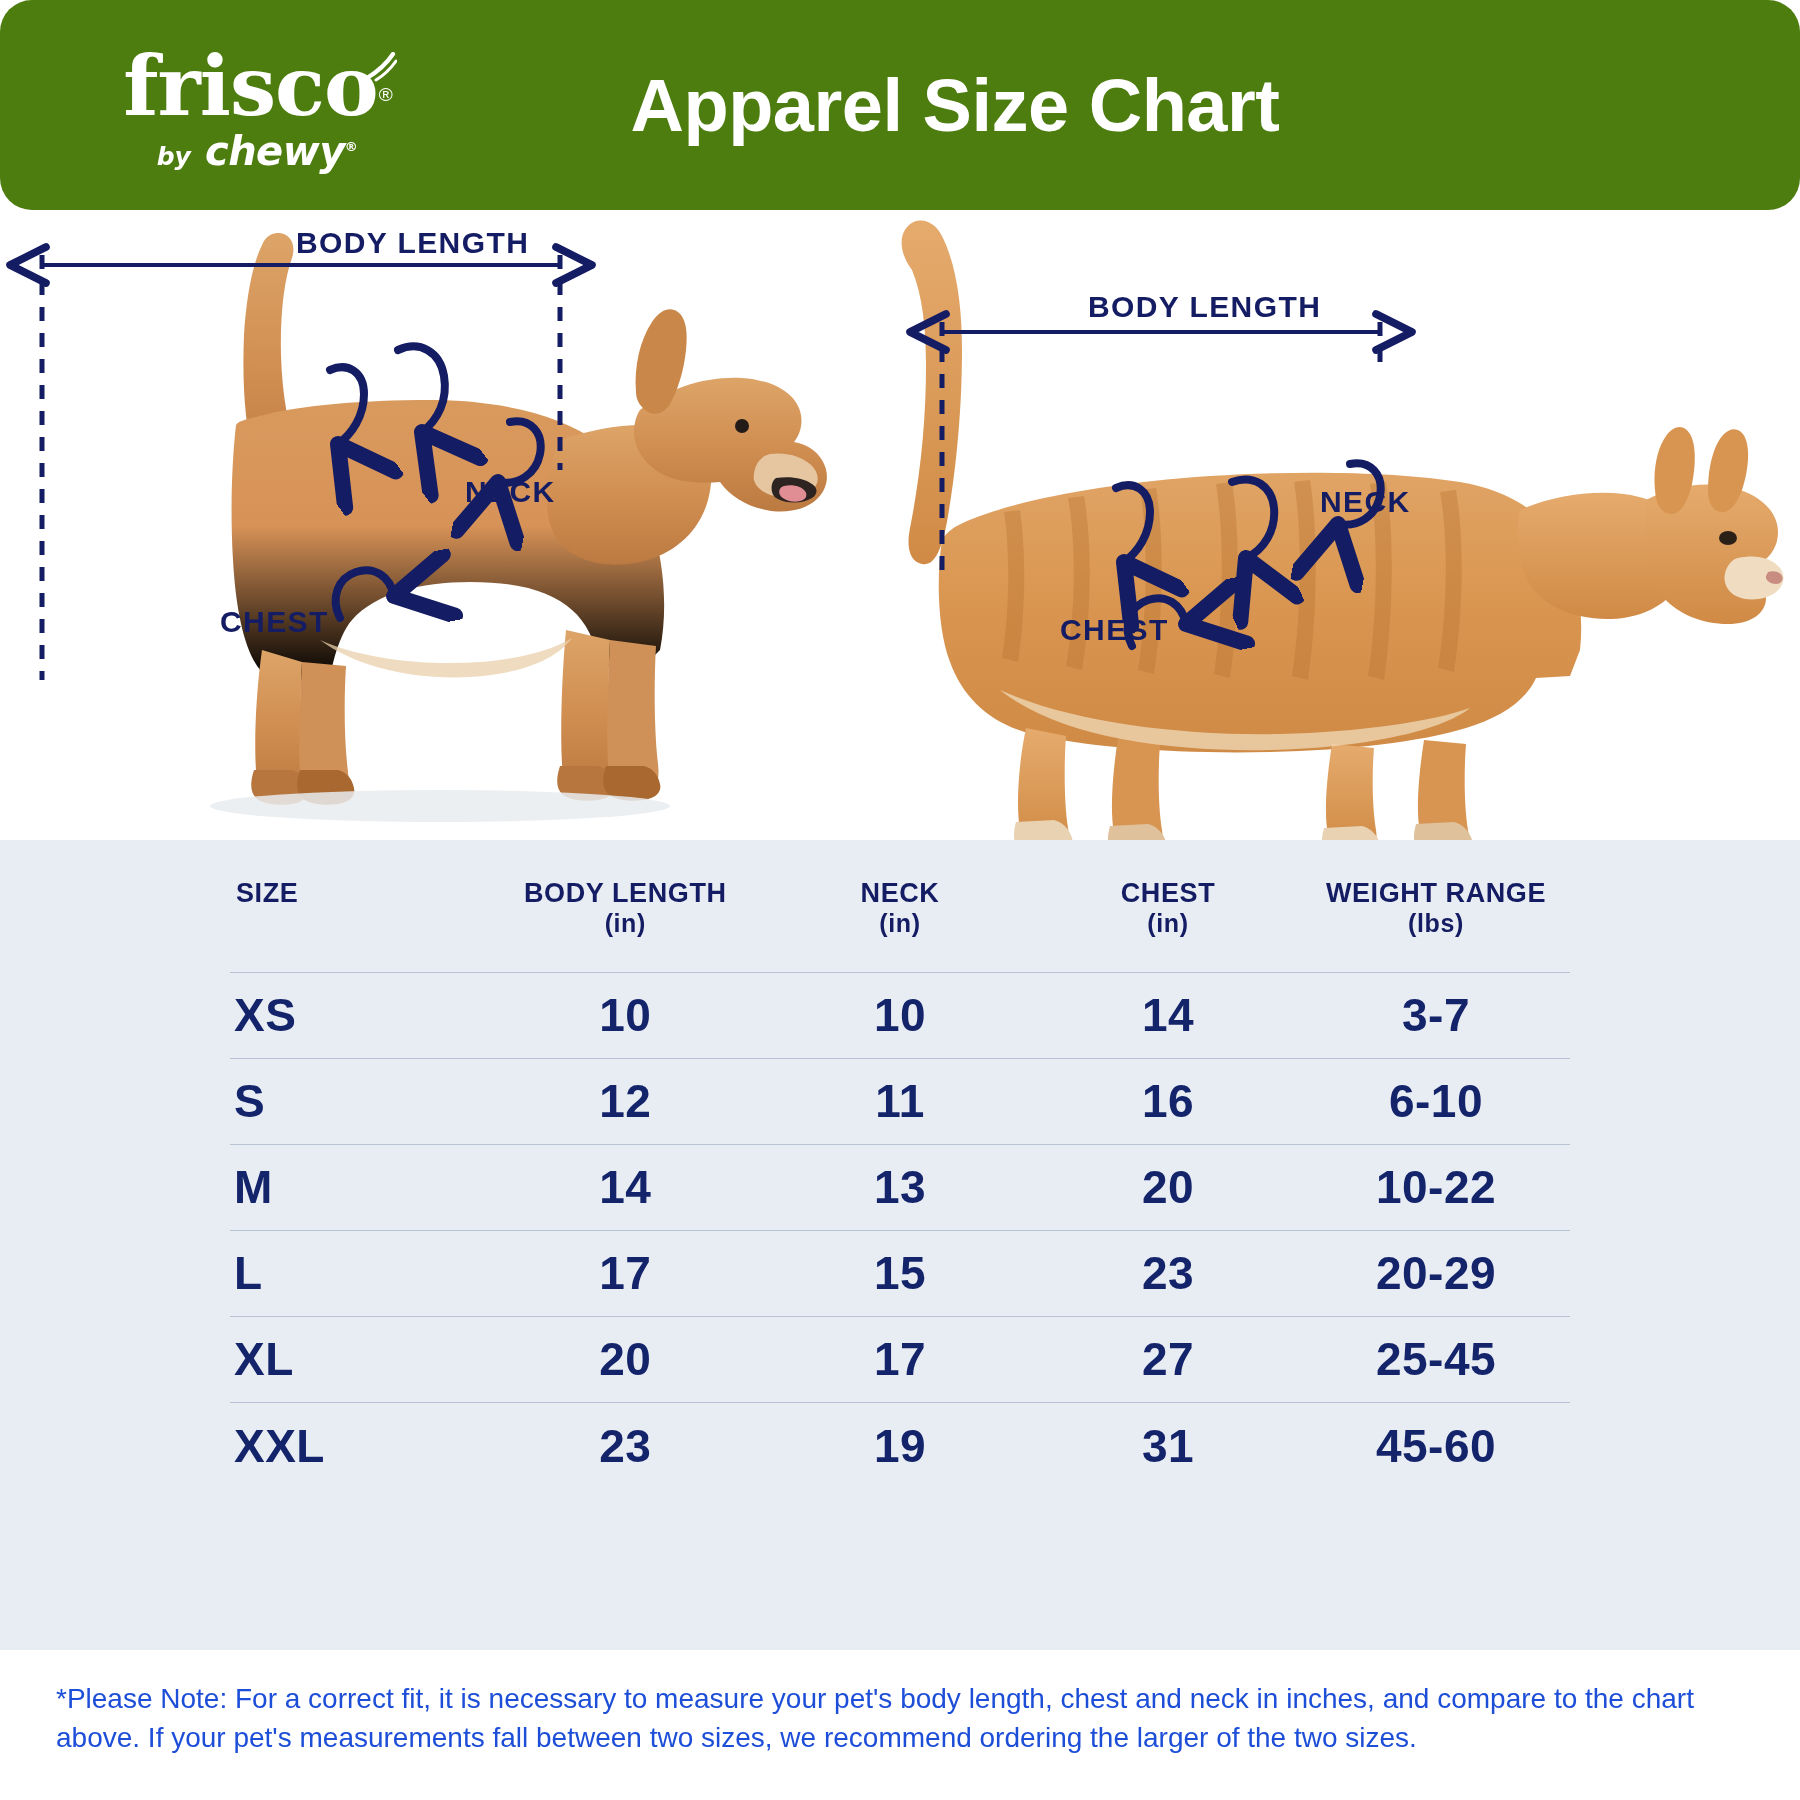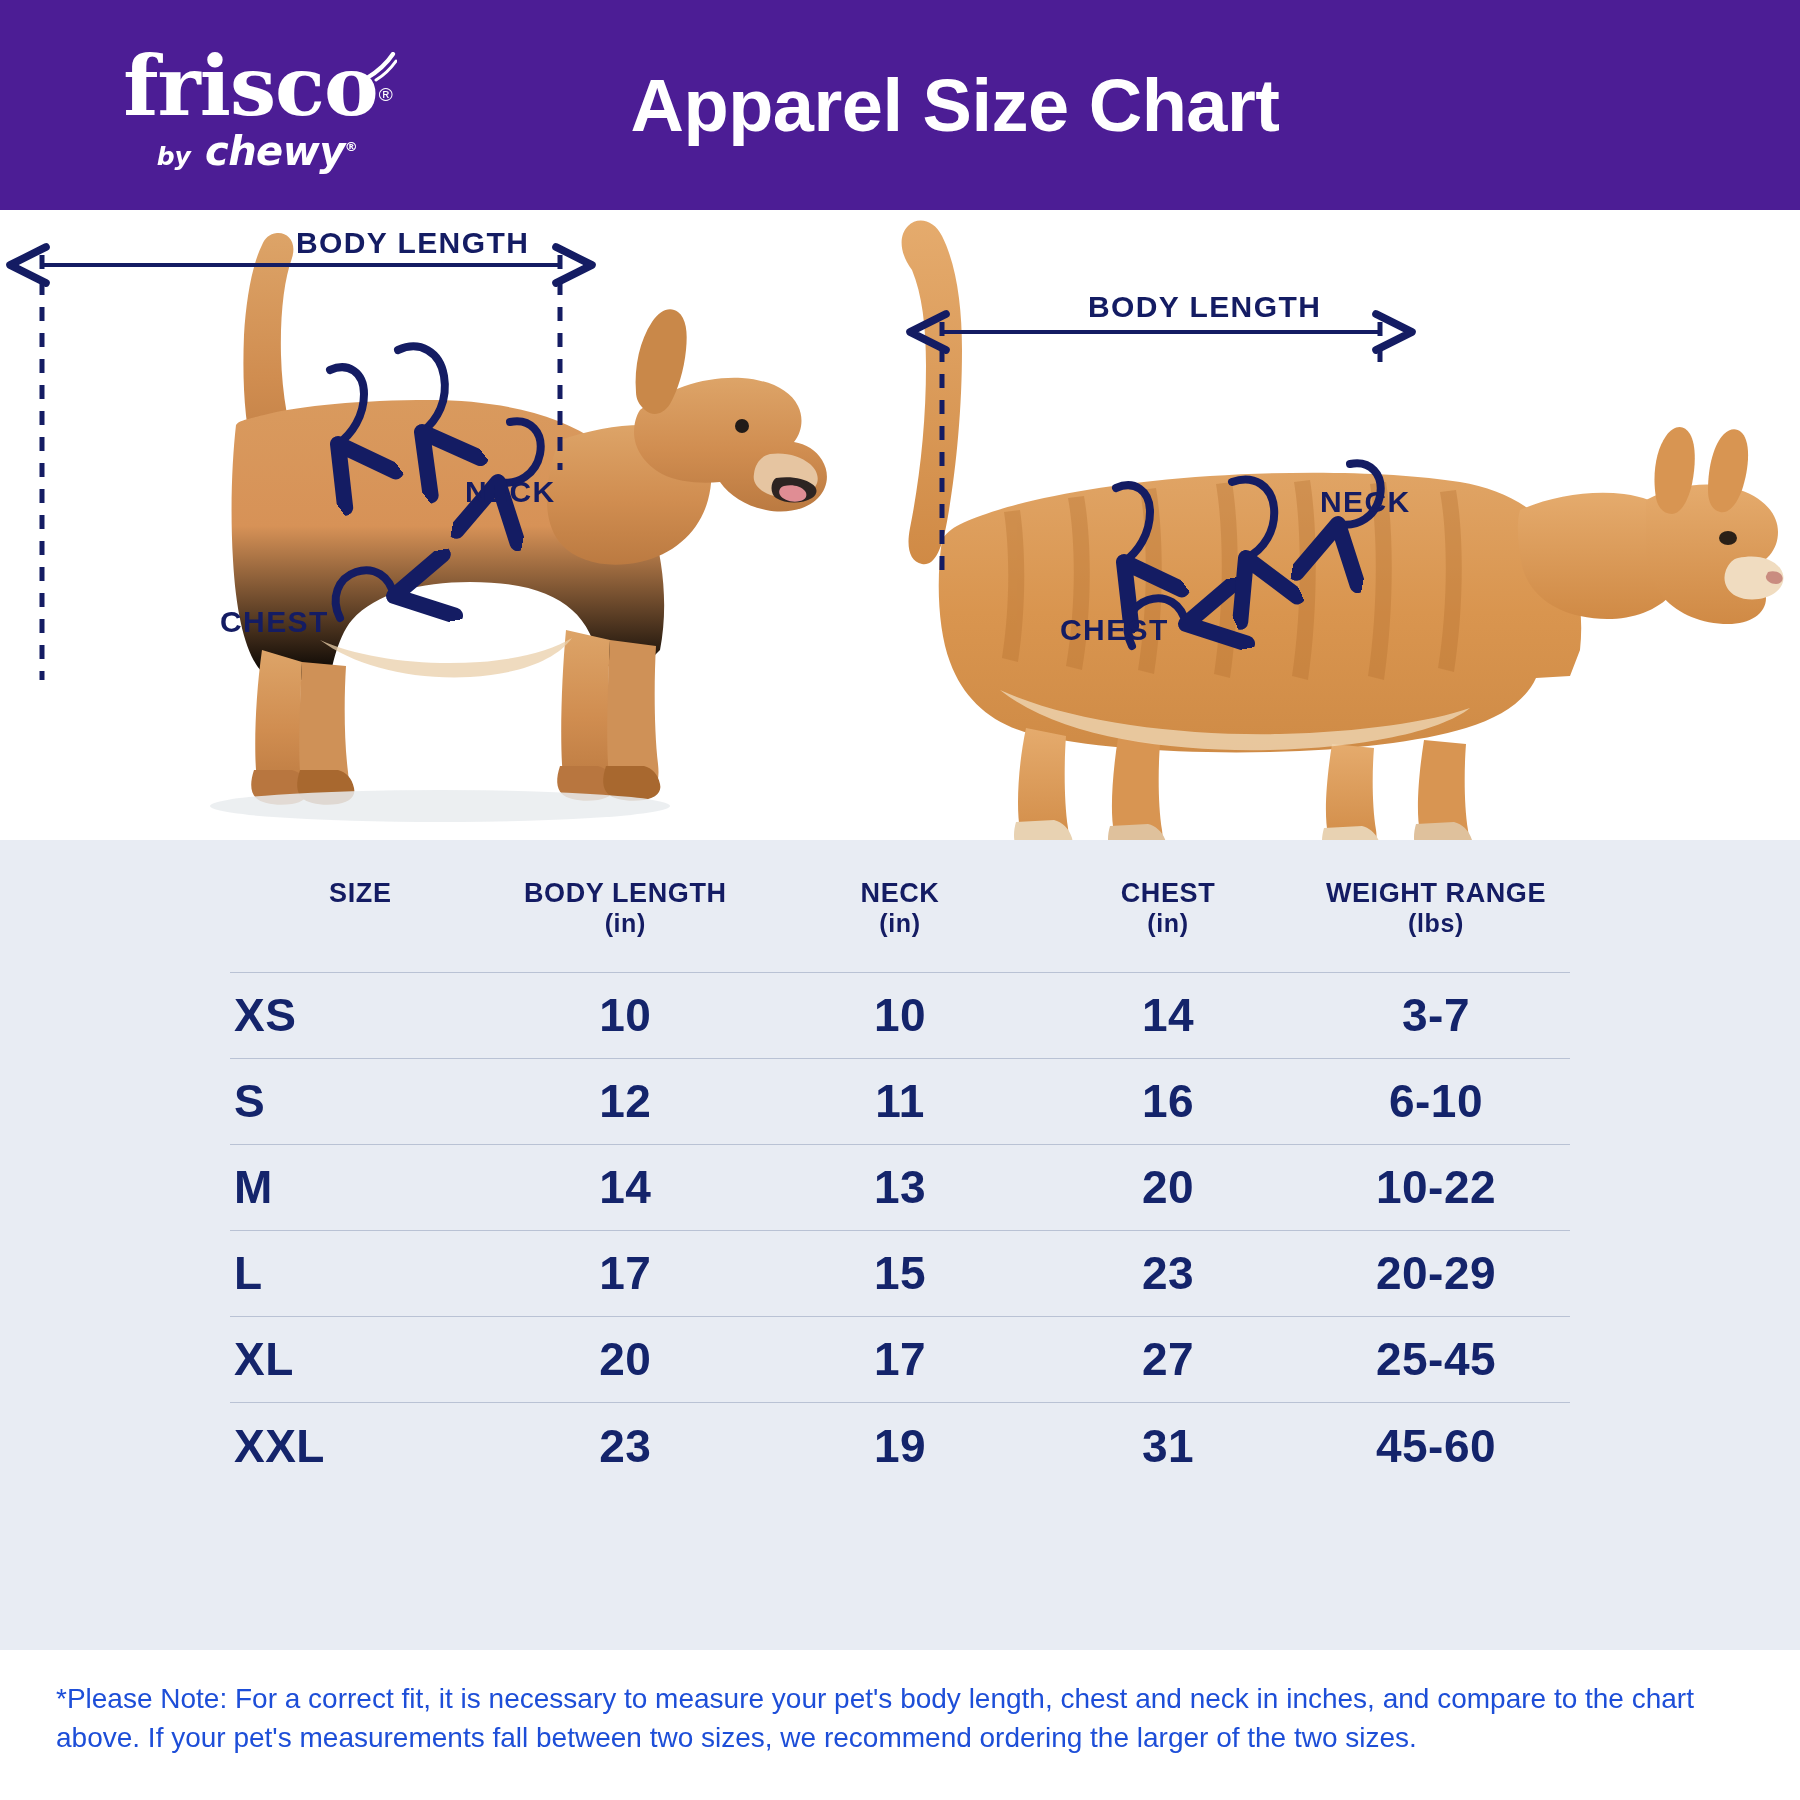--- a/index.html
+++ b/index.html
@@ -6,26 +6,27 @@
   html,body { width:1800px; height:1800px; }
   body {
     font-family: "Liberation Sans", sans-serif;
     background:#ffffff;
     overflow:hidden;
   }
   .page { position:relative; width:1800px; height:1800px; display:flex; flex-direction:column; }
 
   
   .header {
-    background:#4c1d95;
+    background:#4d7c0f;
     height:210px;
     flex:0 0 210px;
     display:flex;
     align-items:center;
     position:relative;
+    border-radius:32px;
   }
   .logo-block {
     position:absolute;
     left:92px;
     top:48px;
     width:330px;
     text-align:center;
   }
   .logo-word {
     font-family:"DejaVu Serif", serif;
@@ -124,21 +125,21 @@
     font-size:27px;
     font-weight:700;
     color:#141c63;
     letter-spacing:0.6px;
     line-height:1.15;
     padding-bottom:34px;
     vertical-align:top;
     text-align:center;
   }
   th .unit { font-weight:700; display:block; font-size:25px; }
-  th.size-col { text-align:center; padding-left:6px; }
+  th.size-col { text-align:left; padding-left:6px; }
   td {
     font-size:46px;
     font-weight:700;
     color:#14246b;
     text-align:center;
     height:86px;
     border-top:1.6px solid #b9c2d4;
     letter-spacing:0.5px;
   }
   td.size-cell { text-align:left; padding-left:4px; }

